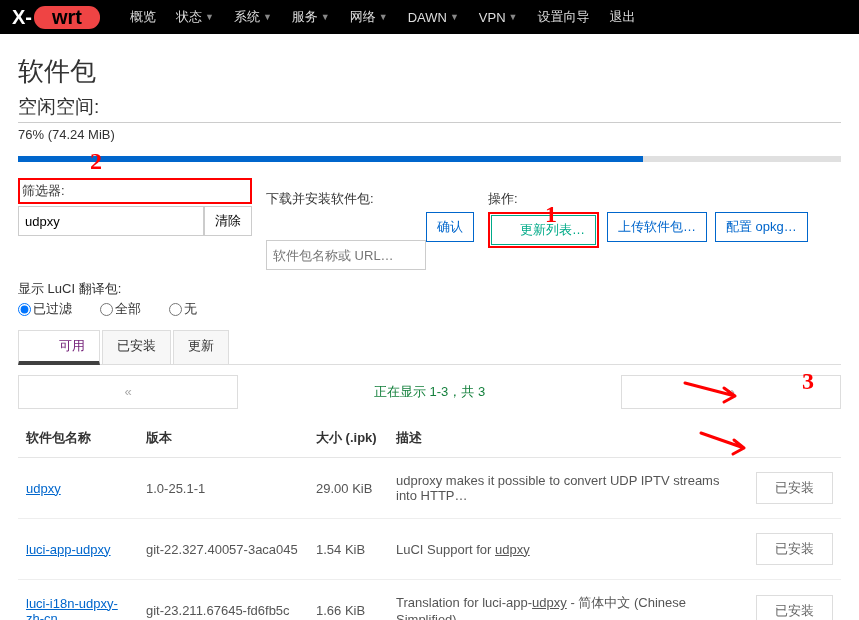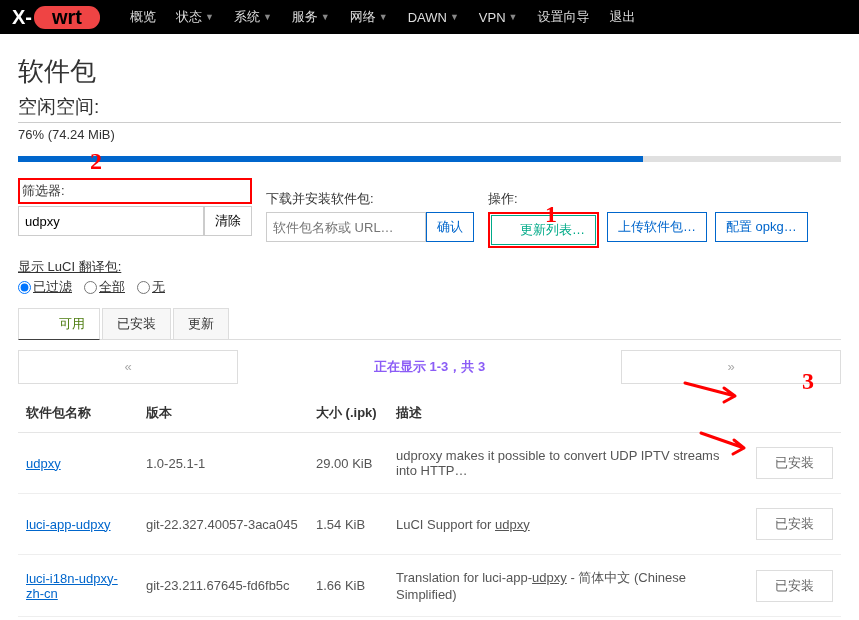--- a/index.html
+++ b/index.html
@@ -21,38 +21,38 @@
   .progress { height: 6px; background: #e0e0e0; margin-bottom: 16px; }
   .progress-fill { height: 100%; background: #0066cc; width: 76%; }
   
   .controls { display: flex; gap: 14px; margin-bottom: 10px; align-items: flex-start; }
   .control-group { display: flex; flex-direction: column; }
   .control-label { font-size: 13px; margin-bottom: 4px; margin-top: 12px; }
   .filter-box { border: 2px solid red; padding: 2px; display: inline-block; }
   .input-row { display: flex; }
   input[type=text] { border: 1px solid #ccc; padding: 5px 6px; font-size: 13px; height: 30px; }
   .filter-input { width: 186px; }
-  .url-input { width: 160px; }
+  .url-input { width: 160px; margin-top: 28px; }
   .btn { border: 1px solid #ccc; background: #fff; padding: 5px 10px; font-size: 13px; cursor: pointer; height: 30px; }
   .btn-blue { color: #0066cc; border-color: #0066cc; }
   .btn-green { color: #0a8; border-color: #0a8; padding-left: 28px; }
   .action-box { border: 2px solid red; padding: 1px; display: inline-block; }
   .actions-row { display: flex; gap: 8px; }
   
-  .luci-trans { margin-bottom: 12px; font-size: 13px; text-decoration: underline; }
-  .radios { display: flex; gap: 12px; margin-top: 2px; }
+  .luci-trans { margin-bottom: 12px; font-size: 13px; }
+  .radios { display: flex; gap: 28px; margin-top: 2px; }
   .radio-item { display: flex; align-items: center; gap: 2px; }
   
   .tabs { display: flex; border-bottom: 1px solid #ddd; margin-bottom: 10px; }
   .tab { padding: 6px 14px; border: 1px solid #ddd; border-bottom: none; background: #f7f7f7; cursor: pointer; font-size: 13px; margin-right: 2px; }
-  .tab.active { color: #4d7c0f; background: #fff; border-bottom: 1px solid #404040; margin-bottom: -1px; padding-left: 40px; }
+  .tab.active { color: #701a75; background: #fff; border-bottom: 4px solid #404040; margin-bottom: -1px; padding-left: 40px; }
   
   .pager { display: flex; margin-bottom: 10px; }
   .pager-btn { flex: 0 0 220px; border: 1px solid #ddd; text-align: center; padding: 8px; color: #aaa; cursor: default; }
-  .pager-info { flex: 1; text-align: center; padding: 8px; color: #8b5cf6; font-weight: bold; }
+  .pager-info { flex: 1; text-align: center; padding: 8px; color: #15803d; }
   
   table { width: 100%; border-collapse: collapse; font-size: 13px; }
   th { text-align: left; padding: 10px 8px; font-weight: bold; border-bottom: 1px solid #e5e5e5; }
   td { padding: 14px 8px; border-bottom: 1px solid #eee; vertical-align: middle; color: #555; }
   .pkg-link { color: #0066cc; text-decoration: underline; cursor: pointer; }
   .desc-link { text-decoration: underline; }
   .install-btn { border: 1px solid #ddd; background: #fff; padding: 6px 18px; cursor: pointer; font-size: 13px; color: #666; }
   .col-name { width: 120px; }
   .col-ver { width: 170px; }
   .col-size { width: 80px; }

